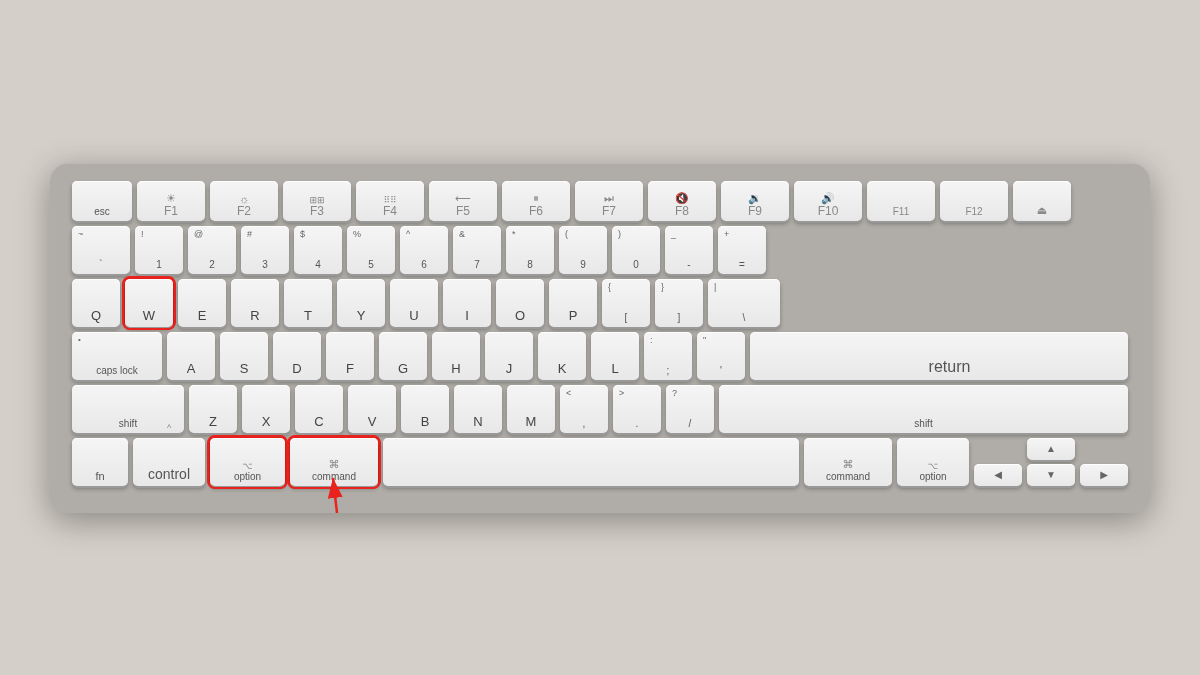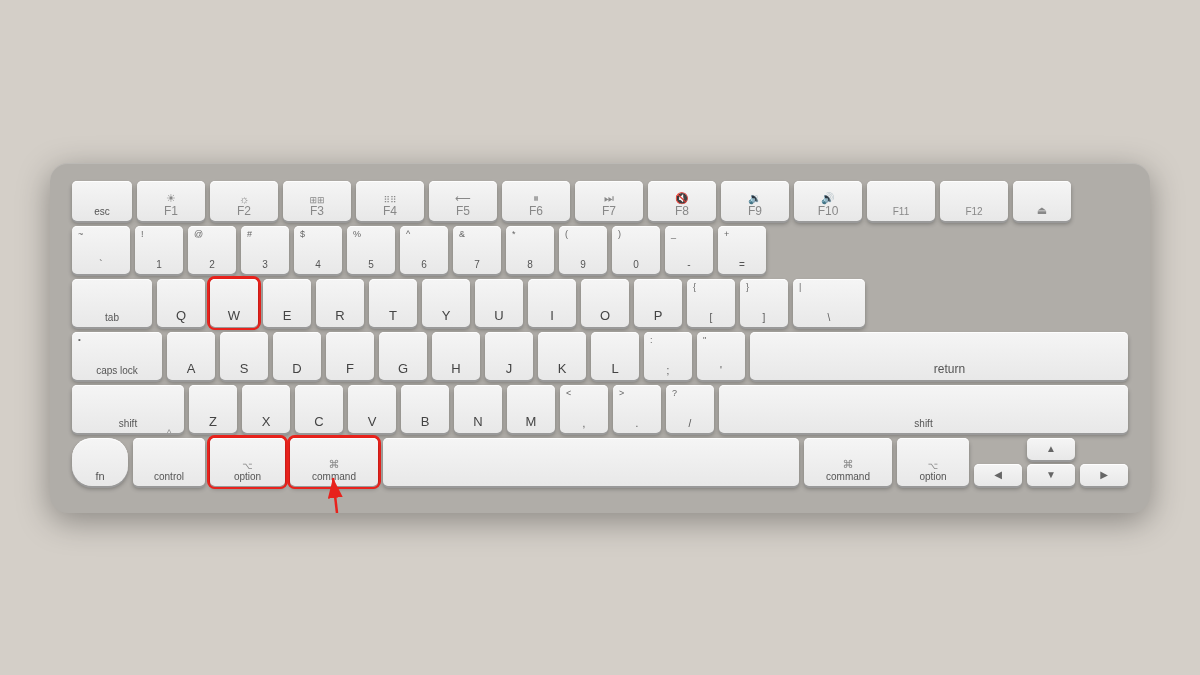--- a/index.html
+++ b/index.html
@@ -80,21 +80,21 @@
     
     .key-esc { min-width: 60px; text-align: center; }
     .key-fn-row { height: 40px; min-width: 70px; }
     .key-fn-row-sm { height: 40px; min-width: 60px; }
     .key-tab { min-width: 80px; }
     .key-caps { min-width: 90px; }
     .key-shift-l { min-width: 112px; }
     .key-shift-r { min-width: 112px; }
     .key-return { min-width: 100px; }
     .key-delete { min-width: 100px; }
-    .key-fn { min-width: 50px; border-radius: 20px; }
+    .key-fn { min-width: 50px; }
     .key-control { min-width: 68px; }
     .key-option-l { min-width: 68px; }
     .key-command-l { min-width: 80px; }
     .key-space { flex: 1; }
     .key-command-r { min-width: 80px; }
     .key-option-r { min-width: 68px; }
 
     
     .key-highlighted {
       outline: 2.5px solid #e8221c;
@@ -222,23 +222,20 @@
       <span class="top-label">_</span>
       <span class="bot-label">-</span>
     </div>
     <div class="key">
       <span class="top-label">+</span>
       <span class="bot-label">=</span>
     </div>
   </div>
 
   <div class="key-row">
-    <div class="key key-tab">
-      <span class="bot-label">tab</span>
-    </div>
     <div class="key">
       <span class="main-label">Q</span>
     </div>
     <div class="key key-highlighted">
       <span class="main-label">W</span>
     </div>
     <div class="key">
       <span class="main-label">E</span>
     </div>
     <div class="key">
@@ -310,21 +307,21 @@
     </div>
     <div class="key">
       <span class="top-label">:</span>
       <span class="bot-label">;</span>
     </div>
     <div class="key">
       <span class="top-label">"</span>
       <span class="bot-label">'</span>
     </div>
     <div class="key key-return" style="flex:1;">
-      <span class="bot-label" style="font-size:12px;margin-left:21px;">return</span>
+      <span class="bot-label" style="font-size:16px;margin-left:21px;">return</span>
     </div>
   </div>
 
   <div class="key-row">
     <div class="key key-shift-l">
       <span class="bot-label">shift</span>
     </div>
     <div class="key">
       <span class="main-label">Z</span>
     </div>
@@ -362,21 +359,21 @@
       <span class="bot-label">shift</span>
     </div>
   </div>
 
   <div class="key-row" style="align-items:flex-end;">
     <div class="key key-fn" style="min-width:56px;">
       <span class="bot-label" style="font-size:11px;">fn</span>
     </div>
     <div class="key key-control" style="min-width:72px;">
       <span class="icon-label" style="font-size:9px;">^</span>
-      <span class="bot-label" style="font-size:10px;margin-top:33px;">control</span>
+      <span class="bot-label" style="font-size:14px;margin-top:33px;">control</span>
     </div>
     <div class="key key-option-l key-highlighted" style="min-width:75px;">
       <span class="icon-label" style="font-size:9px;">⌥</span>
       <span class="bot-label" style="font-size:10px;">option</span>
     </div>
     <div class="key key-command-l key-highlighted" style="min-width:88px;">
       <span class="icon-label" style="font-size:11px;">⌘</span>
       <span class="bot-label" style="font-size:10px;">command</span>
     </div>
     <div class="key key-space" style="flex:1; min-width:200px;">

